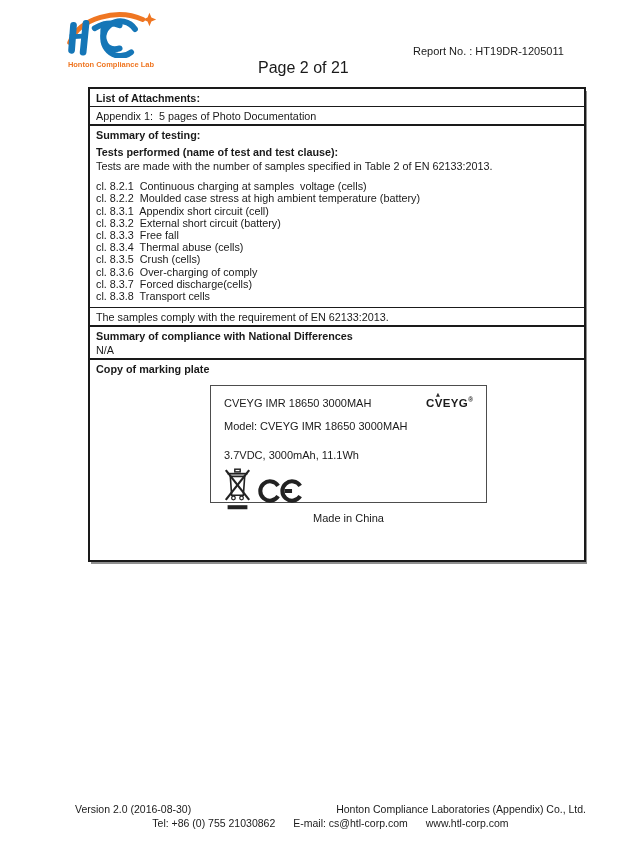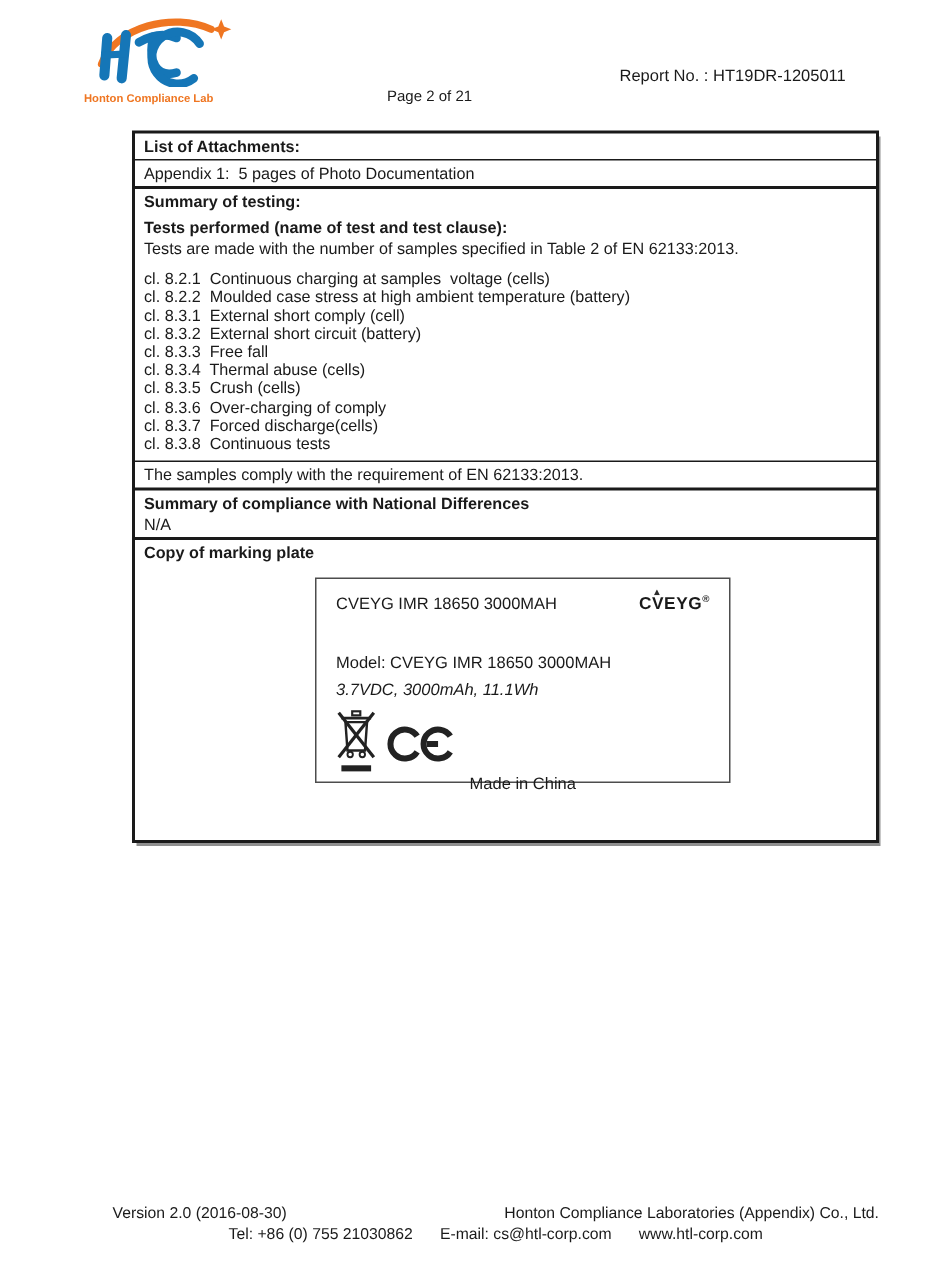--- a/index.html
+++ b/index.html
@@ -4,52 +4,52 @@
 <style>
   html,body { margin:0; padding:0; background:#ffffff; }
   .page {
     position:relative; width:626px; height:854px; background:#ffffff;
     font-family:"Liberation Sans", sans-serif; color:#1a1a1a; overflow:hidden;
   }
   .pre { white-space:pre-wrap; }
   .b { font-weight:bold; }
 
   
-  .logo-wrap { position:absolute; left:56px; top:8px; width:110px; }
+  .logo-wrap { position:absolute; left:56px; top:8px; width:110px; text-align:center; }
   .logo-caption { color:#ef7622; font-size:7.5px; font-weight:bold; white-space:nowrap; margin-top:-2px; }
-  .page-number { position:absolute; left:258px; top:59px; font-size:10px; }
+  .page-number { position:absolute; left:258px; top:59px; font-size:16px; }
   .report-no  { position:absolute; left:413px; top:45px; font-size:11px; }
 
   
   .doc-table {
     position:absolute; left:88px; top:87px; width:494px; height:471px;
     border:2px solid #1a1a1a; box-shadow:2px 3px 0 -1px #8f8f8f;
     display:flex; flex-direction:column; font-size:10.8px; line-height:1.3;
   }
   .row { padding:2px 6px 1px 6px; }
   .thin  { border-bottom:1px solid #1a1a1a; }
   .thick { border-bottom:2px solid #1a1a1a; }
   .clauses { margin-top:7px; }
   .clause { line-height:12.2px; }
   .tests-cell { padding-bottom:5px; }
 
   
   .plate-cell { flex:1; position:relative; }
   .plate {
-    position:absolute; left:120px; top:25px; width:277px; height:137px;
+    position:absolute; left:120px; top:25px; width:277px; height:118px;
     border:1.5px solid #4d4d4d; box-sizing:border-box;
     display:flex; flex-direction:column; padding:10px 13px 6px 13px; font-size:11px;
   }
   .plate-head { display:flex; justify-content:space-between; align-items:flex-start; }
   .brand { font-weight:bold; font-size:11.5px; letter-spacing:.4px; position:relative; }
   .brand-reg { font-size:6.5px; vertical-align:super; letter-spacing:0; }
   .brand-mark { position:absolute; left:10px; top:-3.5px; width:4px; height:4px;
     background:#2c2c2c; clip-path:polygon(50% 0,100% 100%,0 100%); }
-  .plate-model { margin-top:24px; }
-  .plate-spec  { margin-top:3px;font-style:italic; }
+  .plate-model { margin-top:8px; }
+  .plate-spec  { margin-top:14px; }
   .plate-icons { margin-top:5px; display:flex; align-items:flex-end; }
   .ce-box { margin-left:7px; margin-bottom:7px; }
   .made-in { margin-top:auto; text-align:center; }
 
   
   .footer { position:absolute; left:75px; width:511px; top:803px; font-size:10.5px; }
   .footer-l1 { display:flex; justify-content:space-between;gap:14px; }
   .footer-l2 { display:flex; justify-content:center; gap:18px; margin-top:2px; }
 </style>
 </head>
@@ -80,28 +80,28 @@
     <div class="row thick pre">Appendix 1:  5 pages of Photo Documentation</div>
 
     <div class="row b">Summary of testing:</div>
 
     <div class="row thin tests-cell">
       <div class="b">Tests performed (name of test and test clause):</div>
       <div>Tests are made with the number of samples specified in Table 2 of EN 62133:2013.</div>
       <div class="clauses">
           <div class="clause pre">cl. 8.2.1  Continuous charging at samples  voltage (cells)</div>
           <div class="clause pre">cl. 8.2.2  Moulded case stress at high ambient temperature (battery)</div>
-          <div class="clause pre">cl. 8.3.1  External short comply (cell)</div>
+          <div class="clause pre">cl. 8.3.1  Appendix short circuit (cell)</div>
           <div class="clause pre">cl. 8.3.2  External short circuit (battery)</div>
           <div class="clause pre">cl. 8.3.3  Free fall</div>
           <div class="clause pre">cl. 8.3.4  Thermal abuse (cells)</div>
           <div class="clause pre">cl. 8.3.5  Crush (cells)</div>
           <div class="clause pre">cl. 8.3.6  Over-charging of comply</div>
           <div class="clause pre">cl. 8.3.7  Forced discharge(cells)</div>
-          <div class="clause pre">cl. 8.3.8  Continuous tests</div>
+          <div class="clause pre">cl. 8.3.8  Transport cells</div>
         </div>
     </div>
 
     <div class="row thick">The samples comply with the requirement of EN 62133:2013.</div>
 
     <div class="row thick">
       <div class="b">Summary of compliance with National Differences</div>
       <div>N/A</div>
     </div>
 

